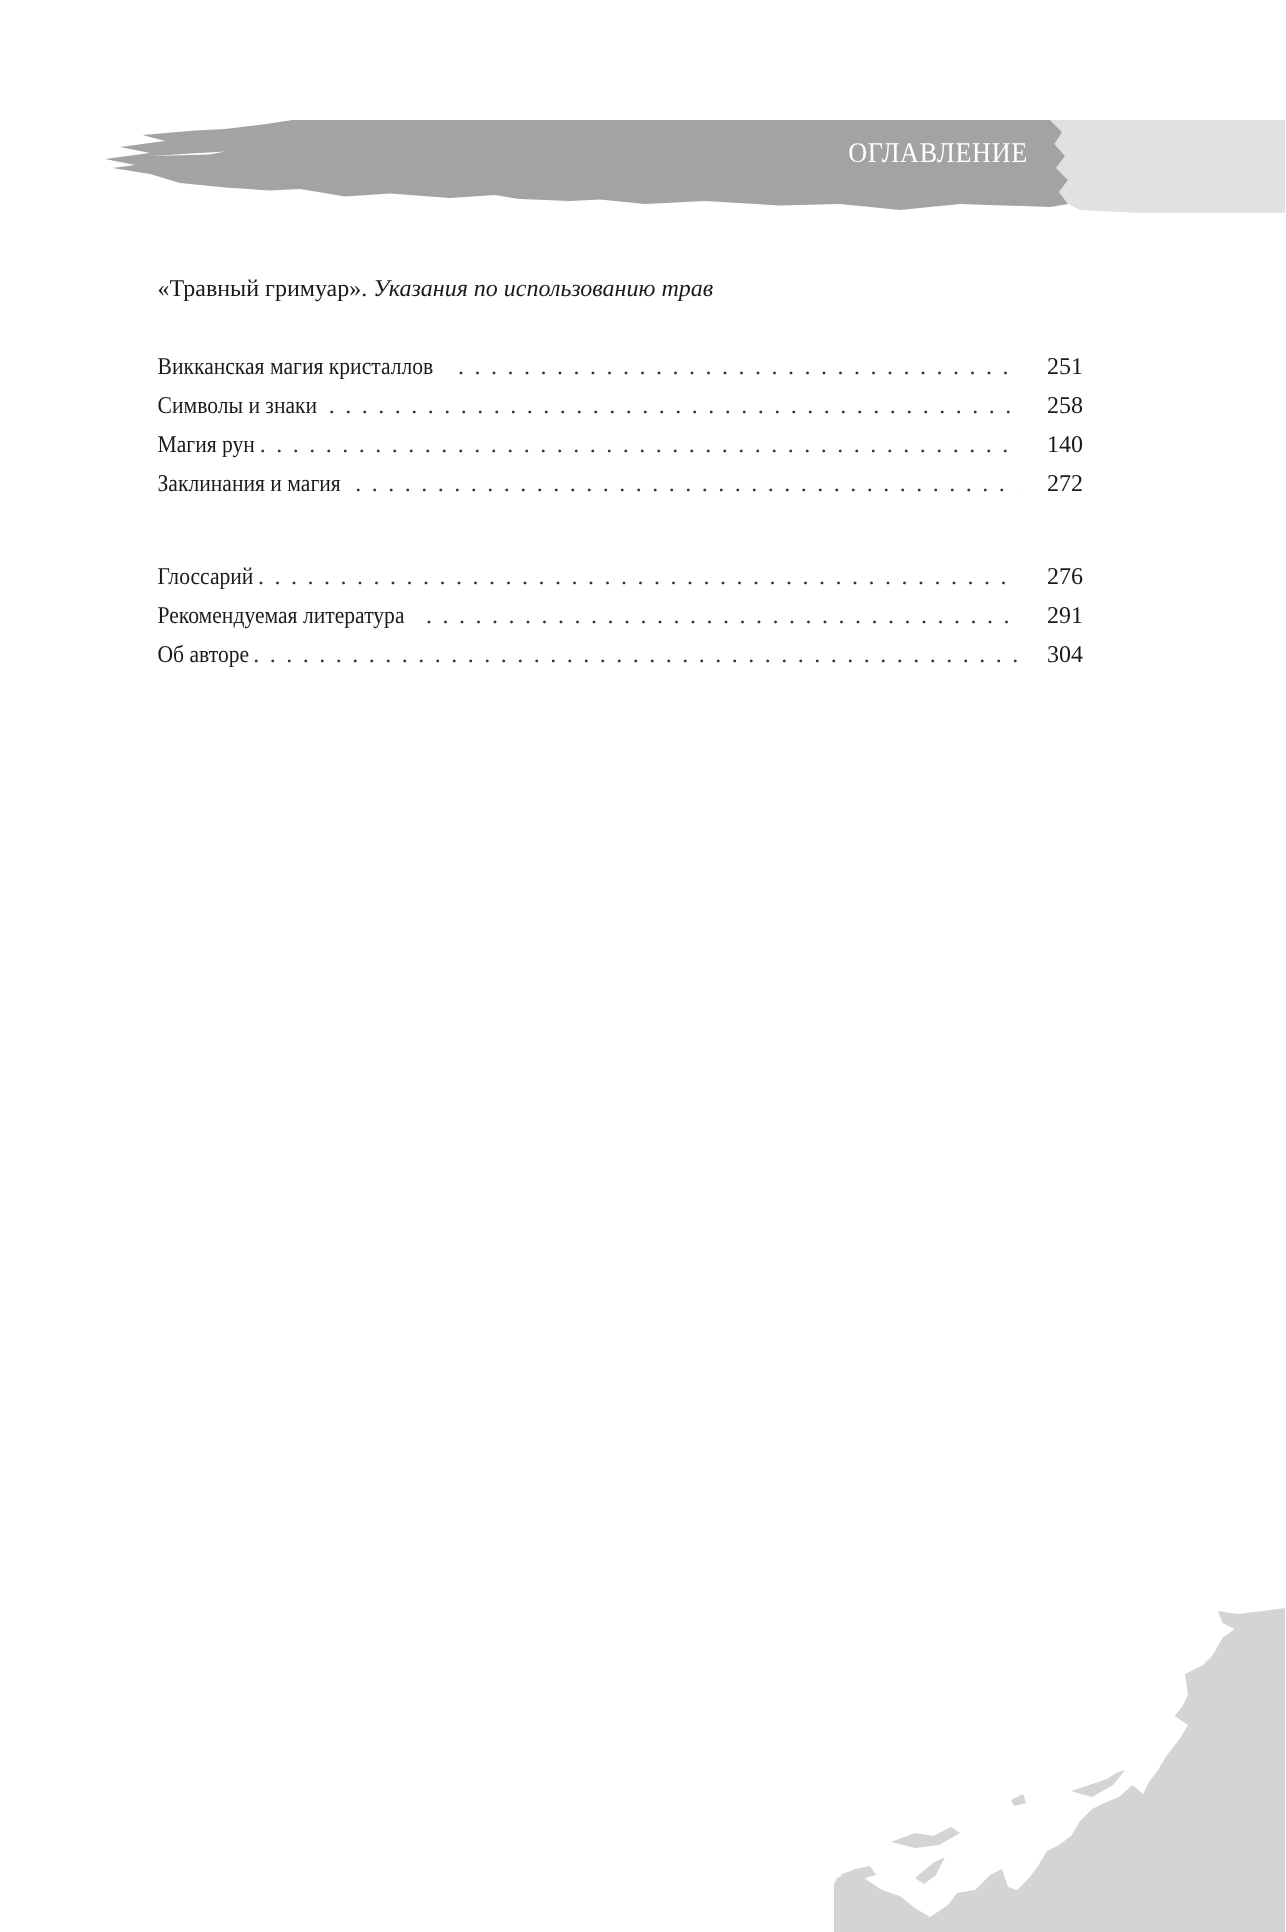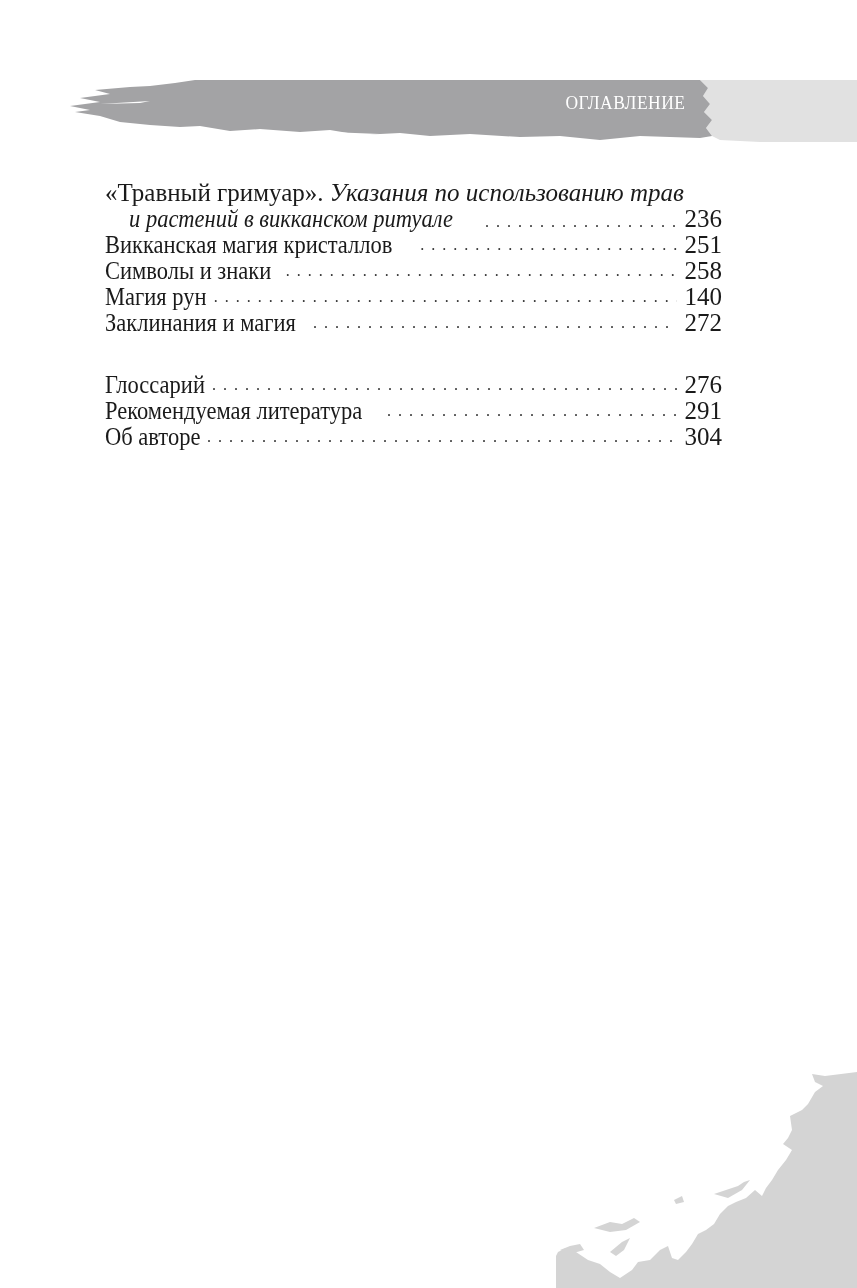--- a/index.html
+++ b/index.html
@@ -41,21 +41,21 @@
       transform: scaleX(0.92);
       transform-origin: right center;
     }
 
     
     .toc {
       position: absolute;
       left: 105px;
       top: 180px;
       width: 617px;
-      font-size: 25px;
+      font-size: 16px;
       line-height: 26px;
     }
     .toc-group {
       margin: 0;
       padding: 0;
     }
     .toc-group + .toc-group {
       margin-top: 36px;
     }
     .toc-entry {
@@ -139,25 +139,20 @@
   <span class="header-title">Оглавление</span>
 </div>
 
 <div class="toc">
 
   <div class="toc-group">
     <div class="toc-entry two-line">
       <span class="toc-line1">
         <span>«Травный гримуар». </span><span class="italic">Указания по использованию трав</span>
       </span>
-      <span class="toc-line2">
-        <span class="toc-label italic">и растений в викканском ритуале</span>
-        <span class="toc-leader"></span>
-        <span class="toc-page">236</span>
-      </span>
     </div>
 
     <div class="toc-entry toc-single">
       <span class="toc-label">Викканская магия кристаллов</span>
       <span class="toc-leader"></span>
       <span class="toc-page">251</span>
     </div>
 
     <div class="toc-entry toc-single">
       <span class="toc-label">Символы и знаки</span>

